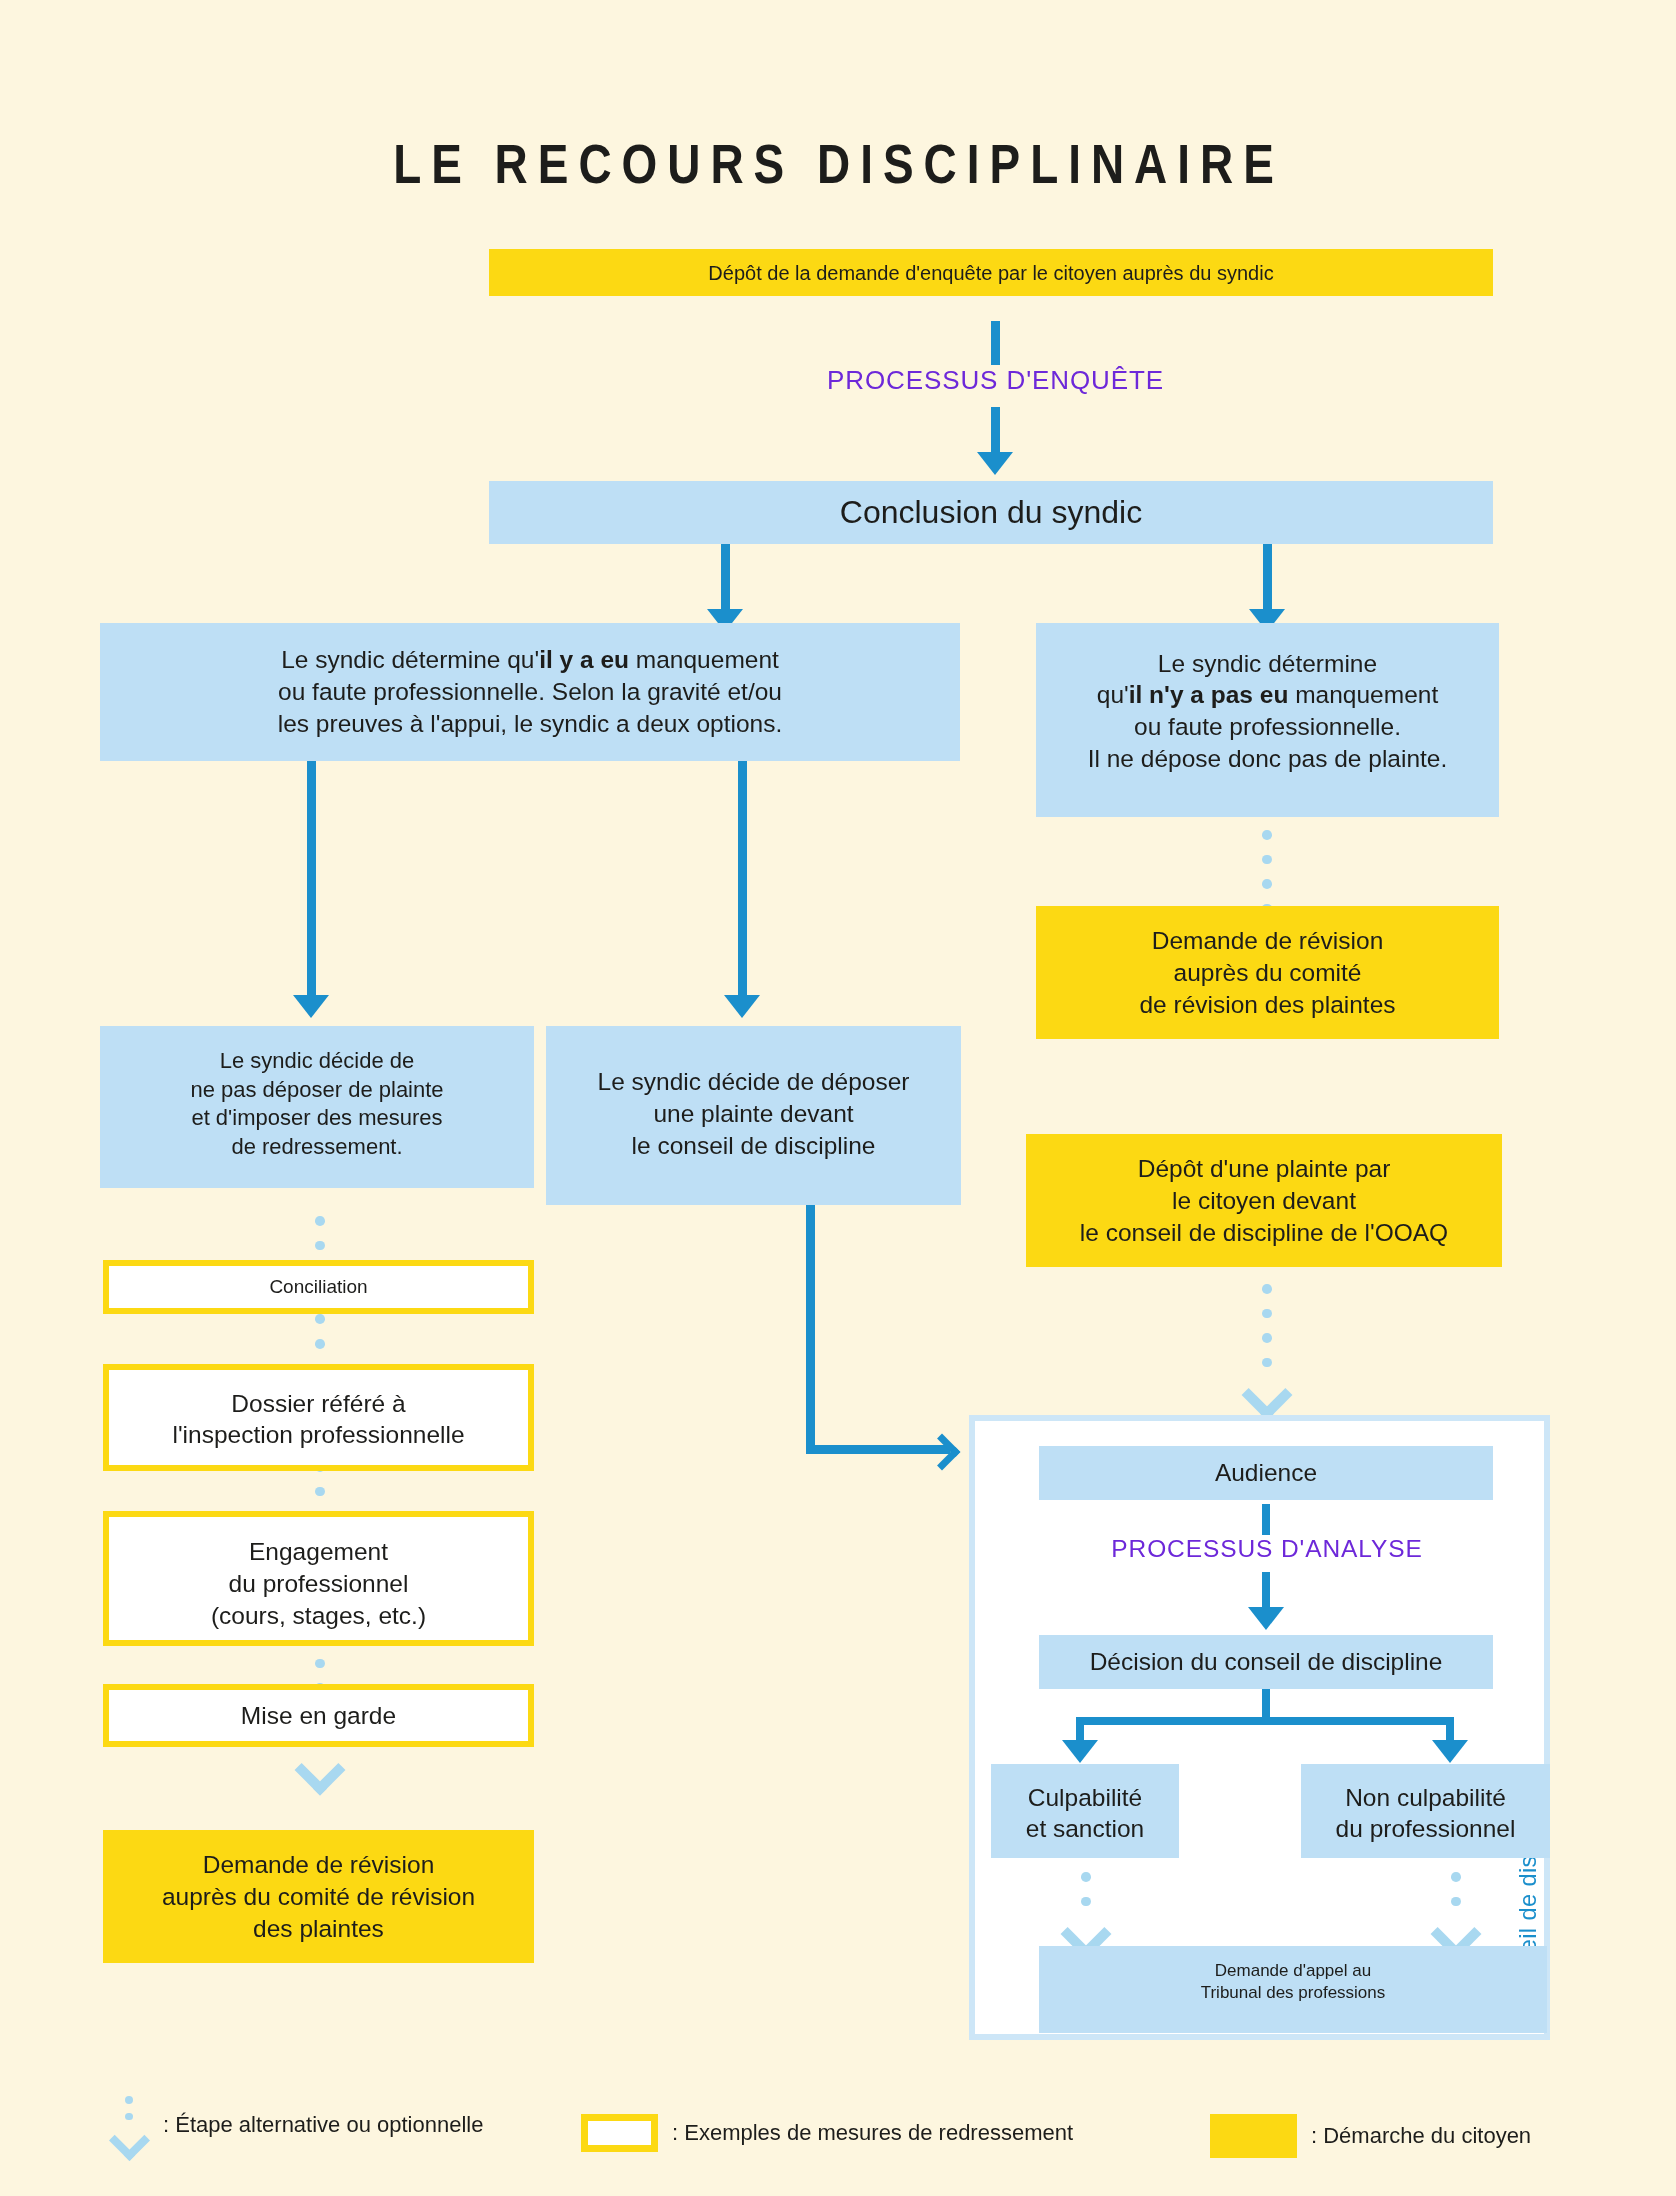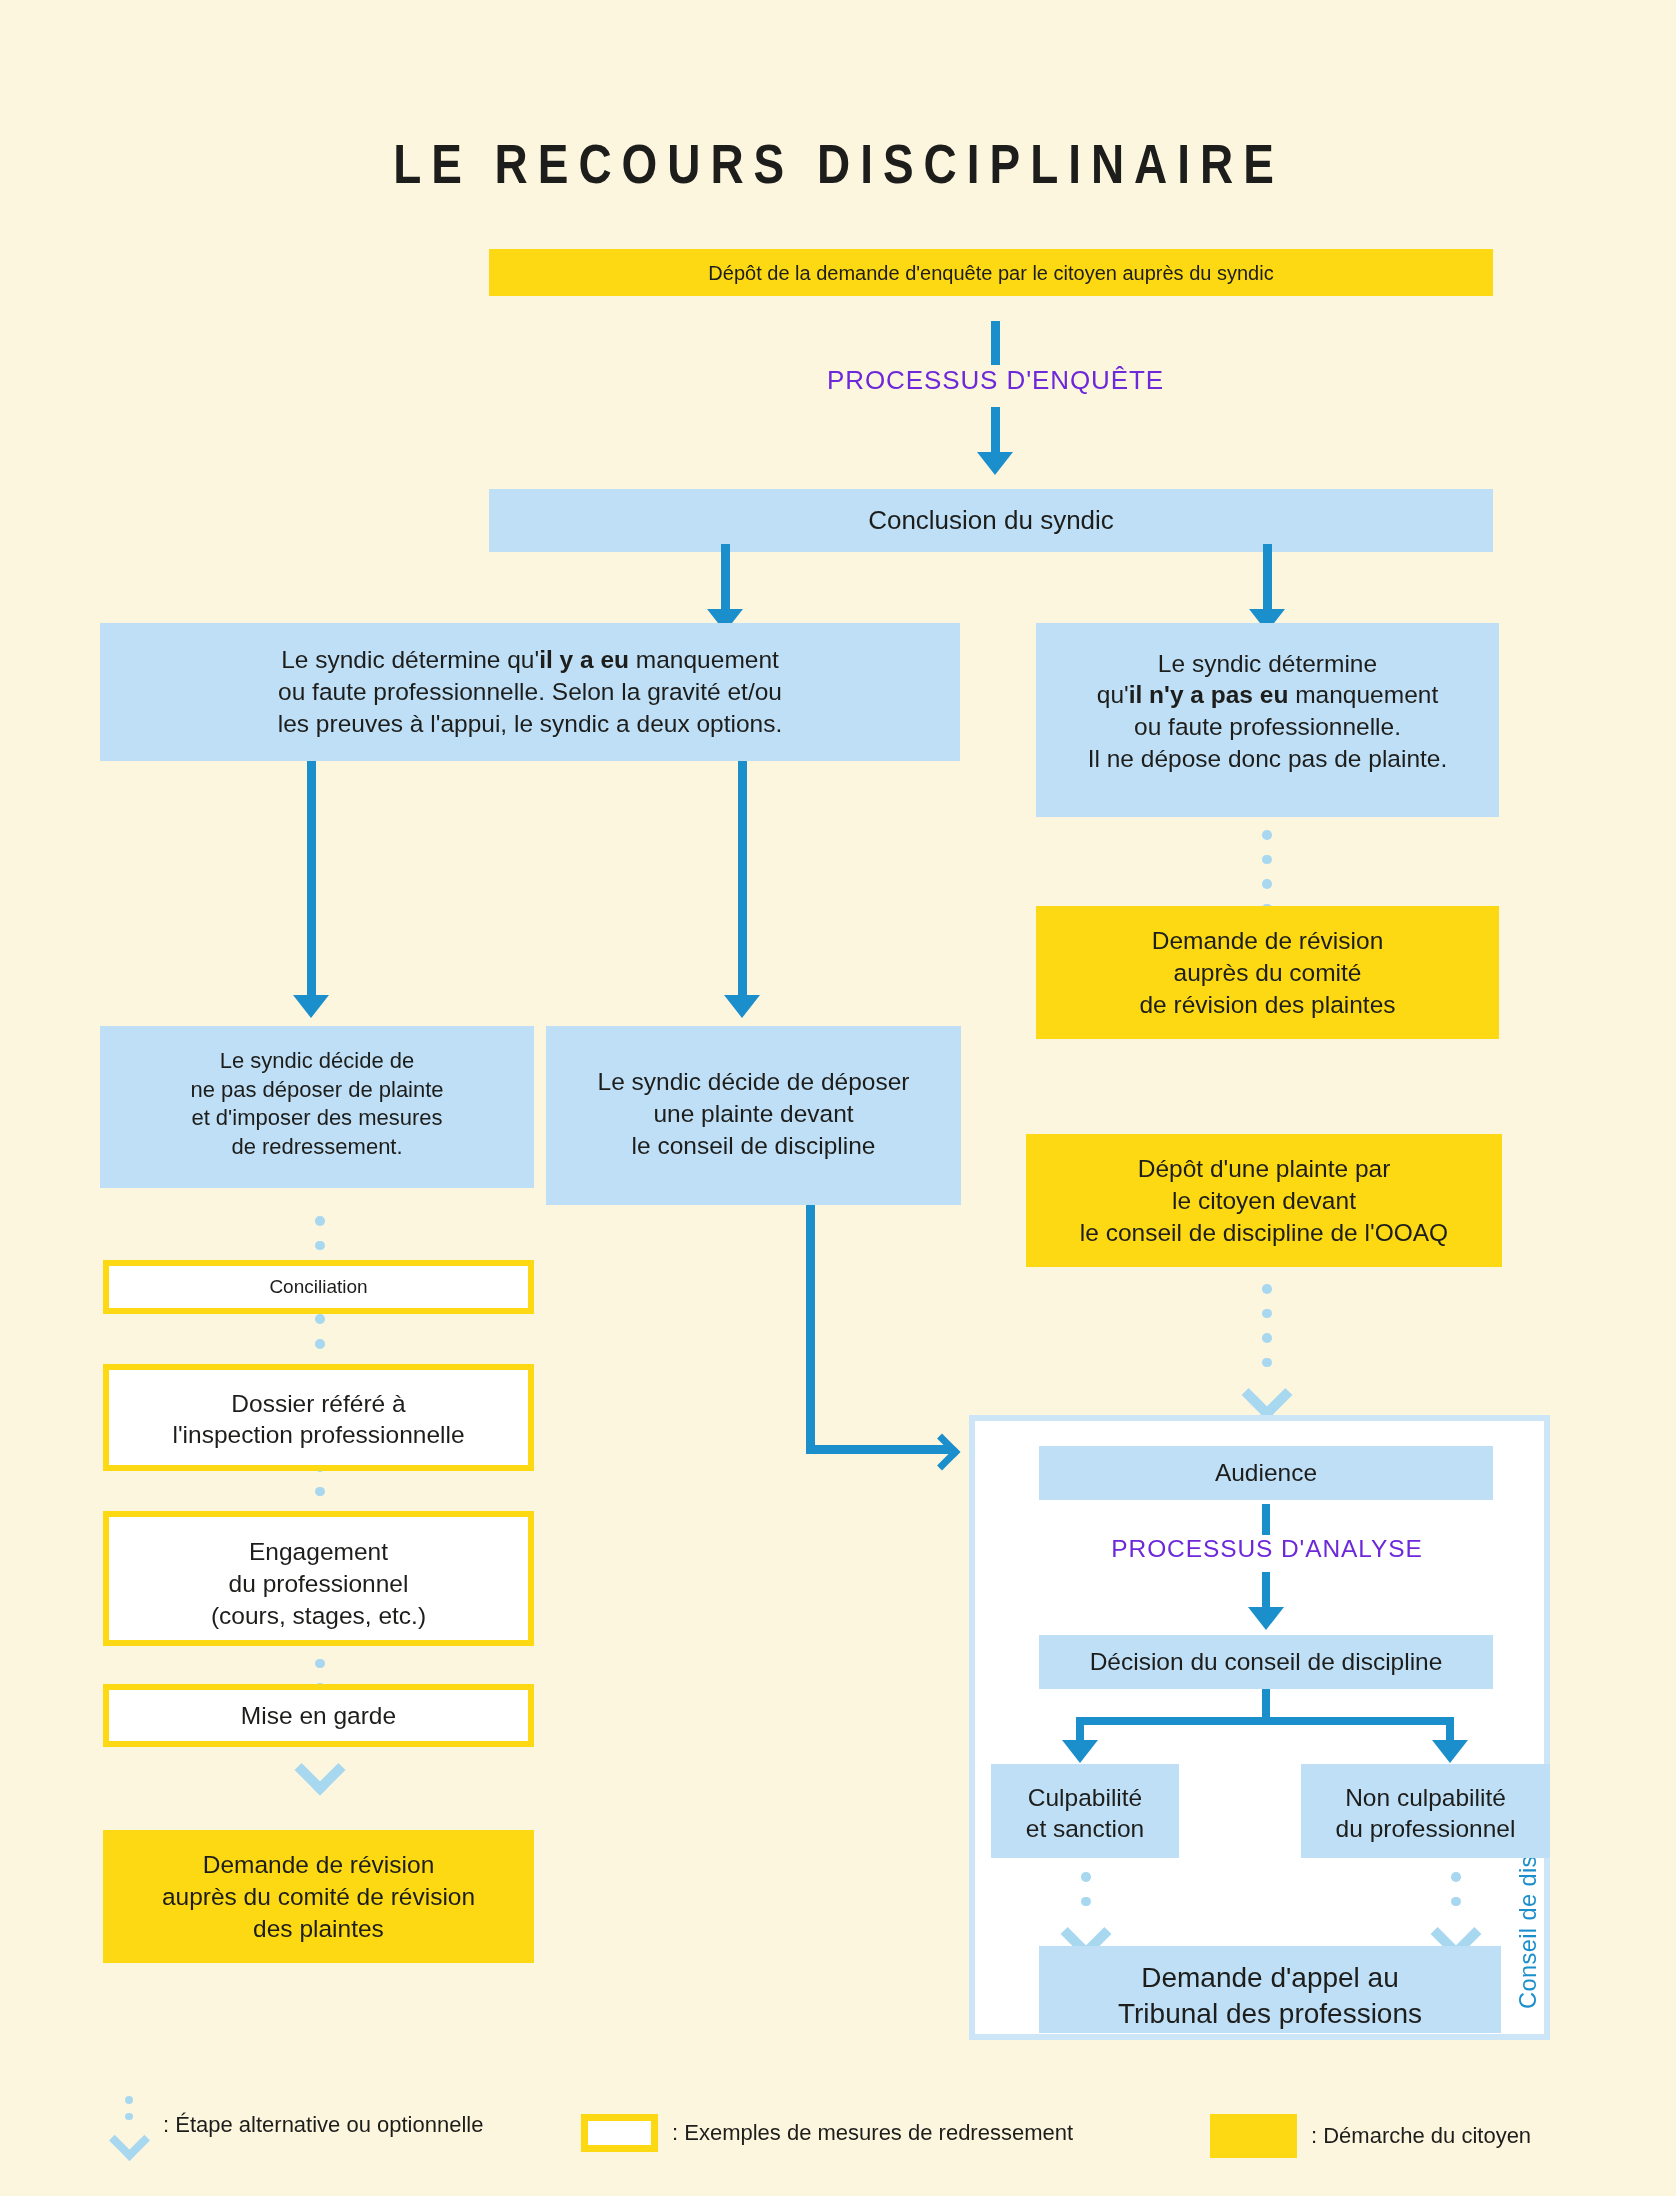--- a/index.html
+++ b/index.html
@@ -168,21 +168,21 @@
 
   <div class="box box-yellow" style="left:489px; top:249px; width:1004px; height:47px; font-size:20px;">
     <span>Dépôt de la demande d'enquête par le citoyen auprès du syndic</span>
   </div>
 
   <div class="vline" style="left:991px; top:321px; width:8.7px; height:44px;"></div>
   <div class="proc-label" style="left:729px; top:365px; width:533px;">PROCESSUS D'ENQUÊTE</div>
   <div class="vline" style="left:991px; top:407px; width:8.7px; height:47px;"></div>
   <div class="arrow-down" style="left:977px; top:452px;"></div>
 
-  <div class="box box-blue" style="left:489px; top:481px; width:1004px; height:63px; font-size:26px;margin-top:8px;">
+  <div class="box box-blue" style="left:489px; top:481px; width:1004px; height:63px; font-size:32px;">
     <span>Conclusion du syndic</span>
   </div>
 
   <div class="vline" style="left:721px; top:544px; width:8.7px; height:66px;"></div>
   <div class="arrow-down" style="left:707px; top:609px;"></div>
 
   <div class="vline" style="left:1263px; top:544px; width:8.7px; height:66px;"></div>
   <div class="arrow-down" style="left:1249px; top:609px;"></div>
 
   <div class="box box-blue" style="left:100px; top:623px; width:860px; height:138px; font-size:24.5px; display:block; padding-top:21px;">
@@ -343,21 +343,21 @@
     <div class="dot"></div>
     <div class="vhead"></div>
   </div>
 
   <div class="dotted" style="left:1443px; top:1872px; width:26px;">
     <div class="dot"></div>
     <div class="dot"></div>
     <div class="vhead"></div>
   </div>
 
-  <div class="box box-blue" style="left:1039px; top:1946px; width:462px; height:87px; font-size:28px; display:block; padding-top:14px;">
+  <div class="box box-blue" style="left:1039px; top:1946px; width:508px; height:87px; font-size:17px; display:block; padding-top:14px;">
     <div>Demande d'appel au</div>
     <div>Tribunal des professions</div>
   </div>
 
   <div class="legend-item" style="left:109px; top:2096px;">
     <div class="legend-dotted">
       <div class="dot"></div>
       <div class="dot"></div>
       <div class="vhead"></div>
     </div>

